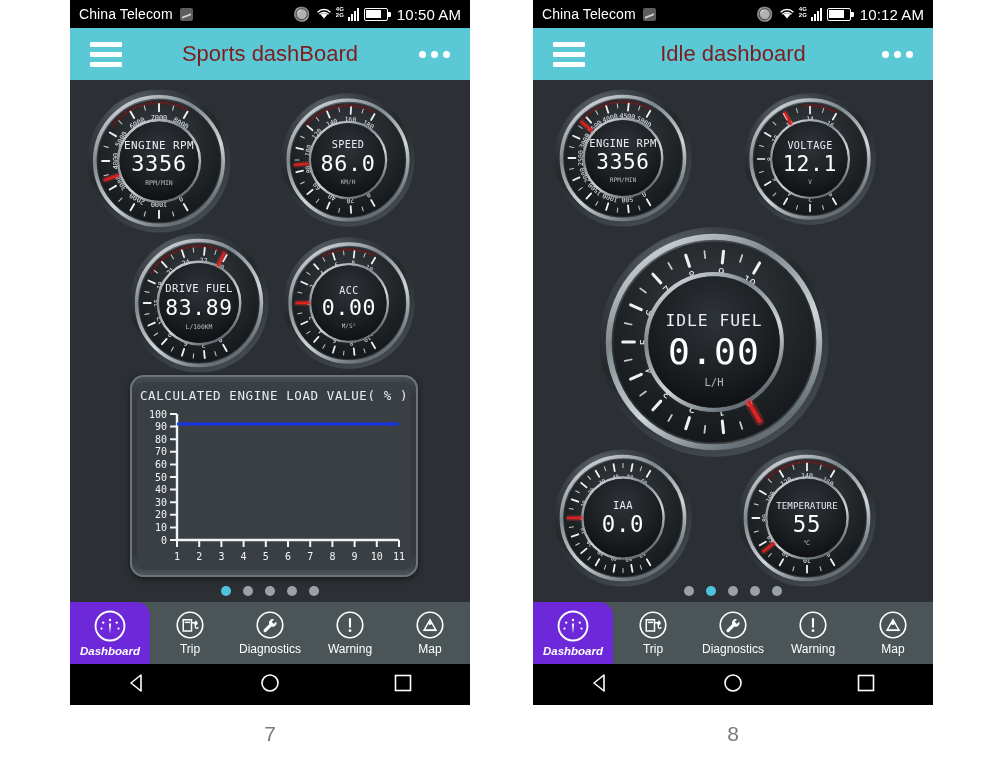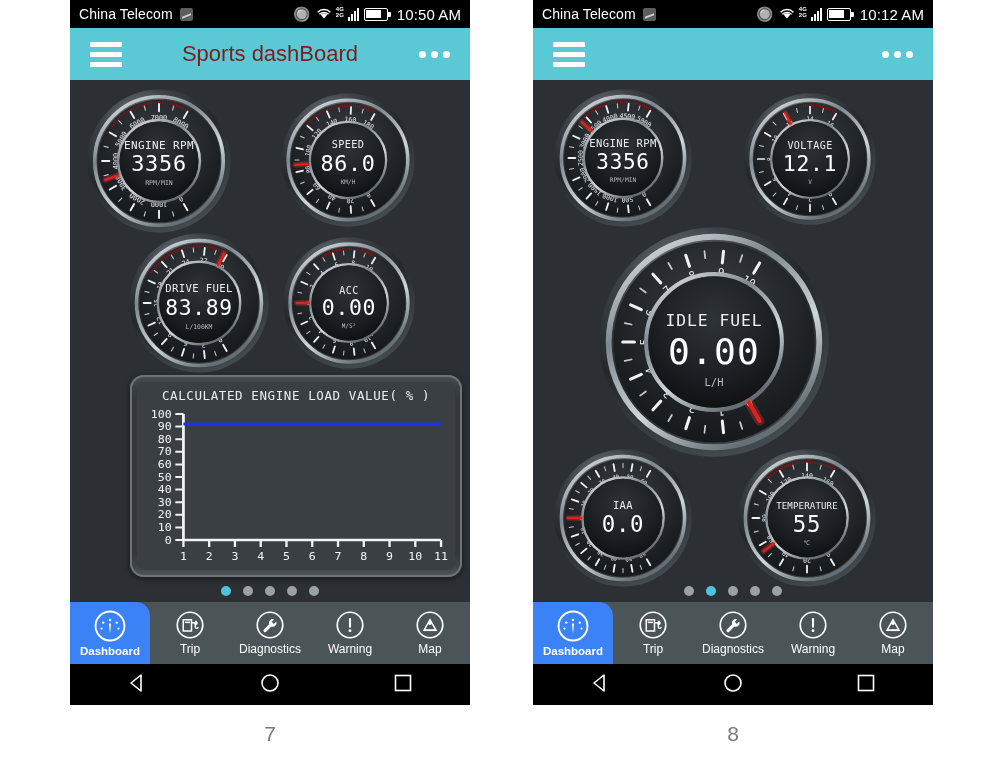--- a/index.html
+++ b/index.html
@@ -102,21 +102,21 @@
   .pagedots i.on { background: #4fc3dd; }
 
   
   .bottomnav {
     height: 62px; background: #4b5558; display: flex; align-items: stretch;
   }
   .navitem {
     flex: 1; display: flex; flex-direction: column; align-items: center;
     justify-content: center; gap: 2px; color: #fff; cursor: pointer;
   }
-  .navitem.active { background: #3b82f6; border-radius: 0 14px 0 0; }
+  .navitem.active { background: #6d28d9; border-radius: 0 14px 0 0; font-style: italic; }
   .navitem .nlabel { font-size: 12px; font-weight: 400; }
   .navitem.active .nlabel { font-size: 11.5px; font-weight: 600; }
   .navicon { width: 30px; height: 30px; }
   .navitem.active .navicon { width: 34px; height: 34px; }
 
   
   .androidnav {
     height: 41px; background: #000; display: flex; align-items: center; justify-content: space-around;
   }
   .androidnav .btn { cursor:pointer; }
@@ -400,21 +400,21 @@
           <g class="needle">
               <line x1="22" y1="100.00000000000001" x2="40" y2="100.00000000000001" stroke="#ff3b30" stroke-width="8" stroke-linecap="round" opacity="0.28"></line>
               <line x1="22" y1="100.00000000000001" x2="40" y2="100.00000000000001" stroke="#e02020" stroke-width="3.4" stroke-linecap="round"></line>
             </g>
           <text x="100" y="86" text-anchor="middle" fill="#e9eef2" font-size="15" font-family="DejaVu Sans Mono, monospace" letter-spacing="0.6">ACC</text>
           <text x="100" y="118" text-anchor="middle" fill="#fbfdff" font-size="32" font-family="DejaVu Sans Mono, monospace" letter-spacing="1">0.00</text>
           <text x="100" y="137" text-anchor="middle" fill="#b4bcc2" font-size="9" font-family="DejaVu Sans Mono, monospace">M/S²</text>
         </svg>
       </div>
 
-      <div class="chartpanel" style="left:60px; top:295px; width:332px; height:202px;">
+      <div class="chartpanel" style="left:60px; top:295px; width:288px; height:202px;">
         <div class="chartpanel-inner">
           <div class="chart-title">CALCULATED ENGINE LOAD VALUE( % )</div>
           <svg class="chart-svg" id="engine-load-chart" viewBox="0 0 274 188" preserveAspectRatio="none">
               <line x1="40" y1="32" x2="40" y2="158" stroke="#f0f4f7" stroke-width="2.4"></line>
               <line x1="40" y1="158" x2="262" y2="158" stroke="#f0f4f7" stroke-width="2.4"></line>
               <line x1="33" y1="158" x2="40" y2="158" stroke="#f0f4f7" stroke-width="2"></line>
               <text x="30" y="161.6" text-anchor="end" fill="#f2f6f9" font-size="10" font-family="DejaVu Sans Mono, monospace">0</text>
               <line x1="33" y1="145.4" x2="40" y2="145.4" stroke="#f0f4f7" stroke-width="2"></line>
               <text x="30" y="149" text-anchor="end" fill="#f2f6f9" font-size="10" font-family="DejaVu Sans Mono, monospace">10</text>
               <line x1="33" y1="132.8" x2="40" y2="132.8" stroke="#f0f4f7" stroke-width="2"></line>
@@ -572,20 +572,21 @@
         <span class="sb-time">10:12 AM</span>
       </div>
     </div>
 
     <div class="appbar">
       <div class="hamburger">
           <span></span>
           <span></span>
           <span></span>
         </div>
+      <div class="appbar-title">Idle dashboard</div>
       <div class="dots-menu">
           <i></i>
           <i></i>
           <i></i>
         </div>
     </div>
 
     <div class="screen">
 
       <div class="gauge" style="left:20px; top:8px; width:140px; height:140px;">

